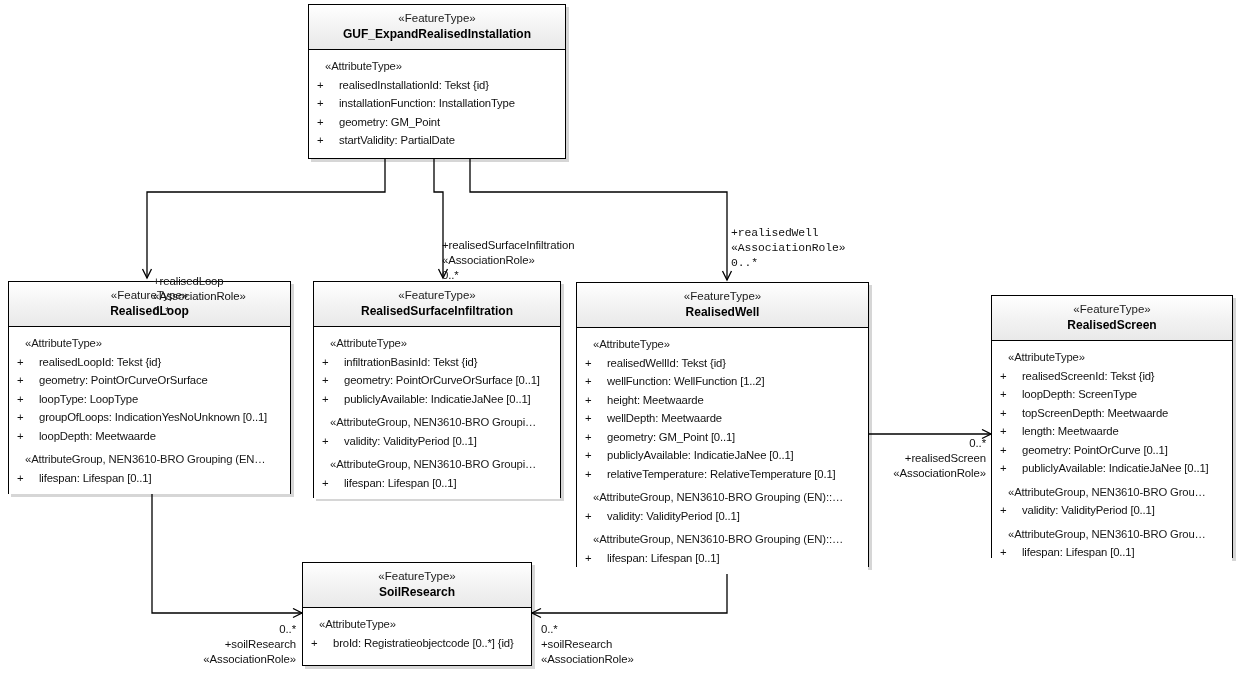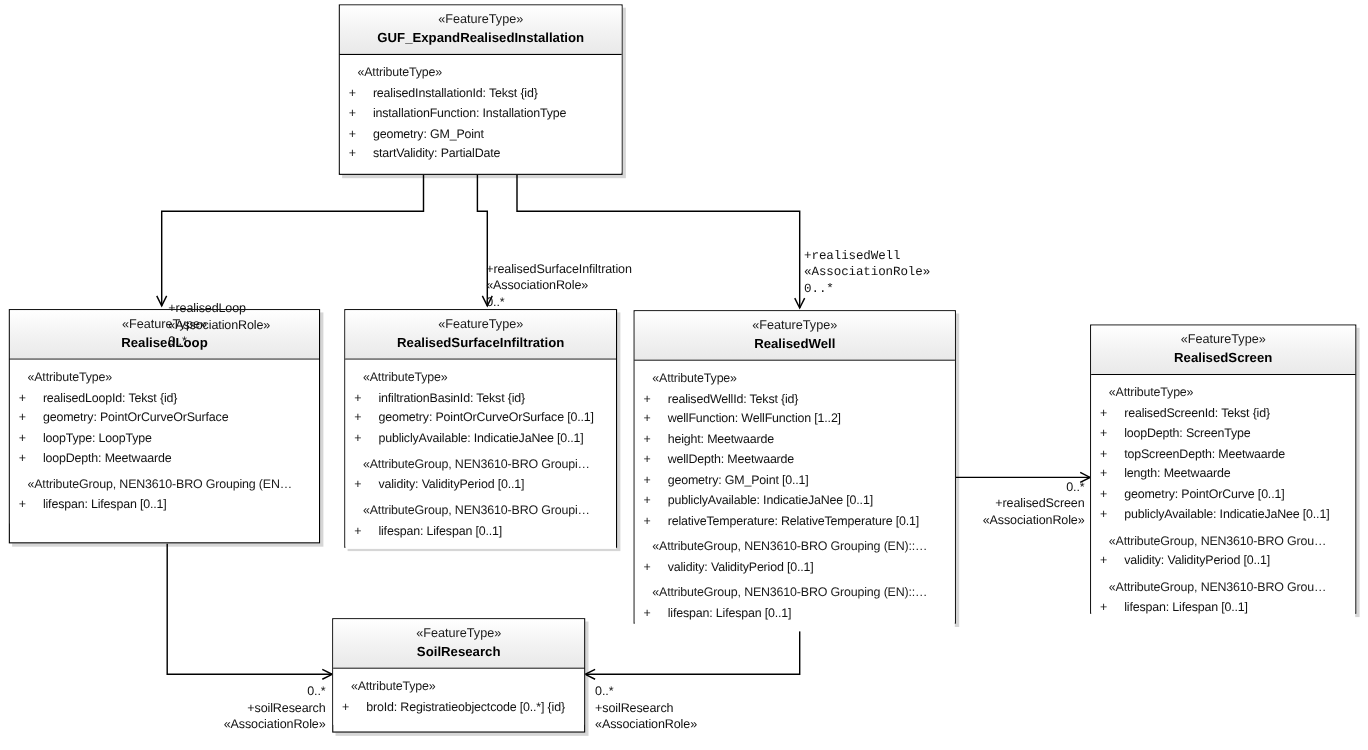--- a/index.html
+++ b/index.html
@@ -102,20 +102,21 @@
   <div class="uml-class" style="left:8px;top:281px;width:283px;height:213px;">
     <div class="uml-header">
       <div class="stereo">«FeatureType»</div>
       <div class="cls-name">RealisedLoop</div>
     </div>
     <div class="uml-body">
       <div class="grp">«AttributeType»</div>
       <div class="attr"><span class="vis">+</span><span>realisedLoopId: Tekst {id}</span></div>
       <div class="attr"><span class="vis">+</span><span>geometry: PointOrCurveOrSurface</span></div>
       <div class="attr"><span class="vis">+</span><span>loopType: LoopType</span></div>
+      <div class="attr"><span class="vis">+</span><span>groupOfLoops: IndicationYesNoUnknown [0..1]</span></div>
       <div class="attr"><span class="vis">+</span><span>loopDepth: Meetwaarde</span></div>
       <div class="spacer"></div>
       <div class="grp">«AttributeGroup, NEN3610-BRO Grouping (EN…</div>
       <div class="attr"><span class="vis">+</span><span>lifespan: Lifespan [0..1]</span></div>
     </div>
   </div>
 
   <div class="uml-class" style="left:313px;top:281px;width:248px;height:217px;">
     <div class="uml-header">
       <div class="stereo">«FeatureType»</div>

